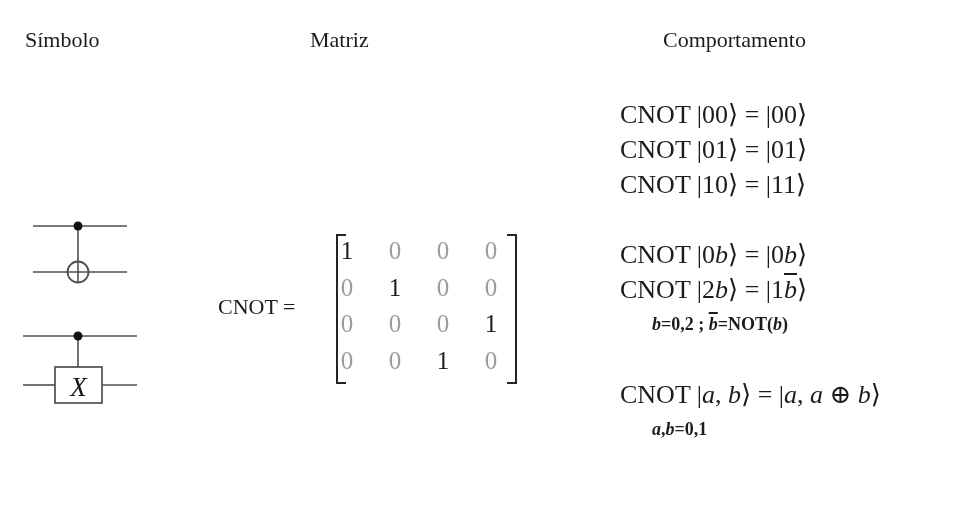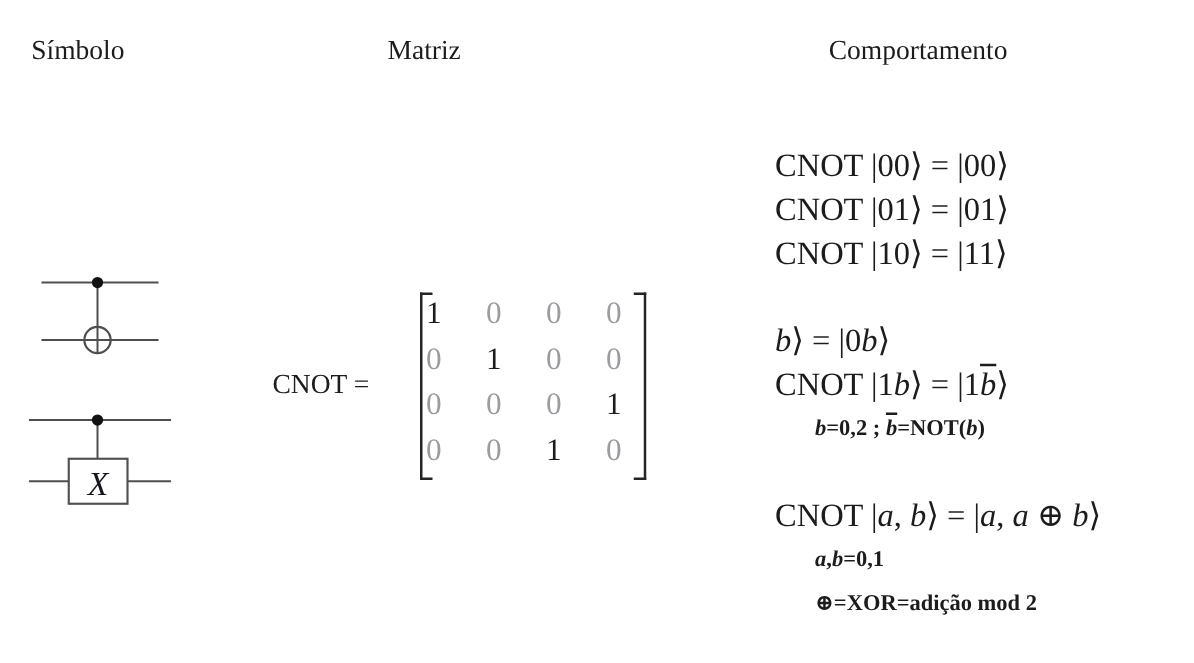--- a/index.html
+++ b/index.html
@@ -77,21 +77,20 @@
   }
   .mgrid .cell.one  { color: var(--one, #1c1c1c); }
   .mgrid .cell.zero { color: var(--zero, #9b9ba1); }
   
   .behavior {
     position: absolute;
     left: 620px;
     top: 97px;
     display: flex;
     flex-direction: column;
-    margin-top: 18px;
   }
   .b-line {
     height: 35px;
     display: flex;
     align-items: center;
     white-space: pre;
     font-size: 26px;
     color: var(--ink, #1c1c1c);
   }
   .b-line.small {
@@ -154,22 +153,21 @@
       <span class="cell one">1</span>
       <span class="cell zero">0</span>
     </div>
   <div class="bracket br"></div>
 
   <div class="behavior">
       <div class="b-line main"><span>CNOT |00⟩ = |00⟩</span></div>
       <div class="b-line main"><span>CNOT |01⟩ = |01⟩</span></div>
       <div class="b-line main"><span>CNOT |10⟩ = |11⟩</span></div>
       <div class="b-line spacer"></div>
-      <div class="b-line main"><span class="it">b</span><span>⟩ = |0</span><span class="it">b</span><span>⟩</span></div>
-      <div class="b-line main"><span>CNOT |1</span><span class="it">b</span><span>⟩ = |1</span><span class="itbar">b</span><span>⟩</span></div>
+      <div class="b-line main"><span>CNOT |0</span><span class="it">b</span><span>⟩ = |0</span><span class="it">b</span><span>⟩</span></div>
+      <div class="b-line main"><span>CNOT |2</span><span class="it">b</span><span>⟩ = |1</span><span class="itbar">b</span><span>⟩</span></div>
       <div class="b-line small"><span class="it">b</span><span>=0,2 ; </span><span class="itbar">b</span><span>=NOT(</span><span class="it">b</span><span>)</span></div>
       <div class="b-line spacer"></div>
       <div class="b-line main"><span>CNOT |</span><span class="it">a</span><span>, </span><span class="it">b</span><span>⟩ = |</span><span class="it">a</span><span>, </span><span class="it">a</span><span> ⊕ </span><span class="it">b</span><span>⟩</span></div>
       <div class="b-line small"><span class="it">a</span><span>,</span><span class="it">b</span><span>=0,1</span></div>
-      <div class="b-line small"><span>⊕=XOR=adição mod 2</span></div>
     </div>
 
 </div>
 
 </body></html>

